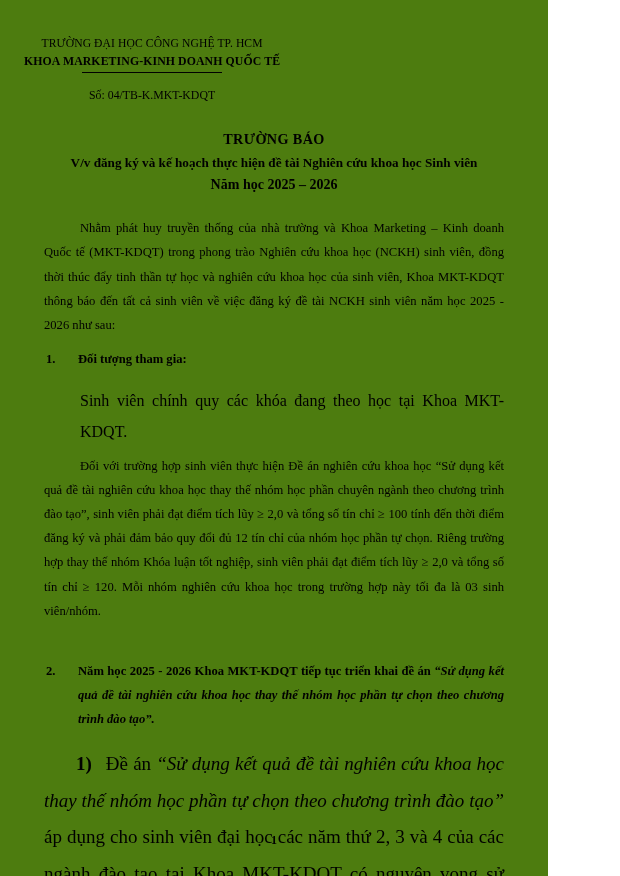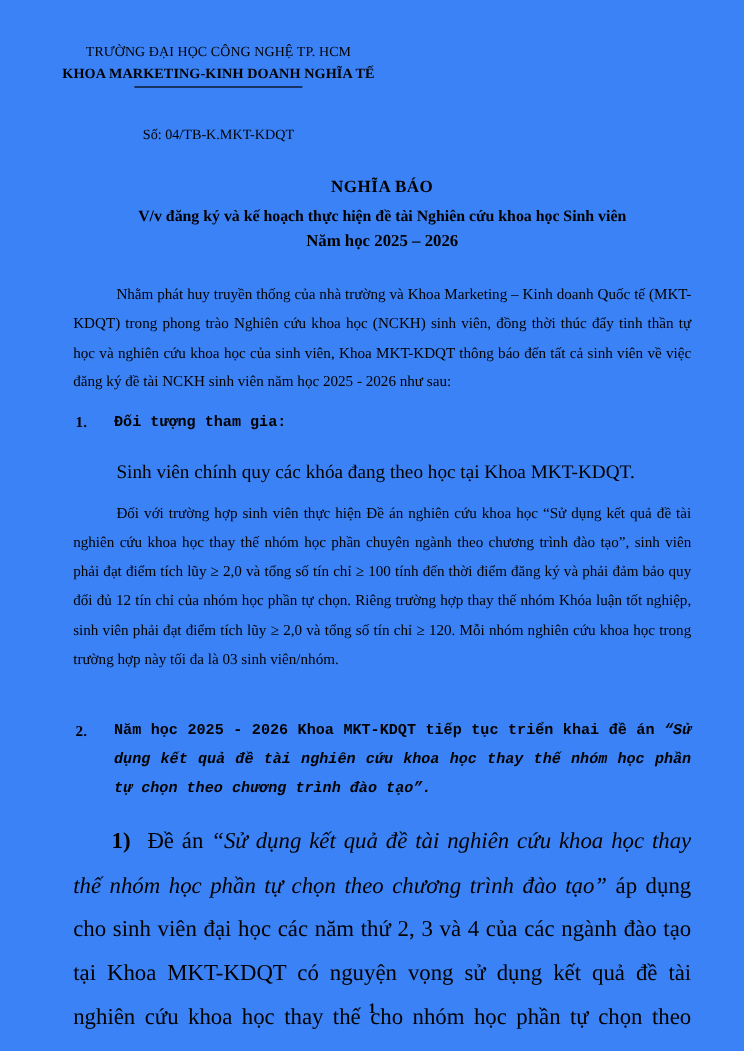--- a/index.html
+++ b/index.html
@@ -7,25 +7,25 @@
     margin: 0;
     padding: 0;
     background: #ffffff;
   }
   body {
     font-family: "Liberation Serif", "DejaVu Serif", serif;
     color: #000000;
   }
   .page {
     position: relative;
-    width: 620px;
+    width: 548px;
     height: 876px;
-    background: #3b82f6;
+    background: #4d7c0f;
     box-sizing: border-box;
-    padding: 36px 44px 20px 61px;
+    padding: 36px 44px 20px 44px;
     overflow: hidden;
   }
 
   
   .letterhead {
     display: flex;
     flex-direction: row;
     align-items: flex-start;
     width: 100%;
   }
@@ -74,21 +74,21 @@
   .nation-underline {
     width: 166px;
     height: 1px;
     background: #000;
     margin-top: 1px;
   }
 
   .subhead {
     display: flex;
     width: 100%;
-    margin-top: 32px;
+    margin-top: 15px;
   }
   .sub-left {
     width: 47%;
     text-align: center;
     font-size: 11.8px;
     white-space: nowrap;
   }
   .sub-right {
     width: 53%;
     text-align: center;
@@ -147,21 +147,20 @@
     line-height: 1.92;
     padding-left: 2px;
     box-sizing: border-box;
   }
   .num-body {
     flex: 1 1 auto;
     font-size: 12.6px;
     font-weight: bold;
     line-height: 1.92;
     text-align: justify;
-    font-family: Liberation Mono, monospace;
   }
   .num-body em {
     font-style: italic;
   }
 
   .sub-para {
     font-size: 19px;
     line-height: 1.92;
     text-align: justify;
     margin: 9px 0 16px 0;
@@ -196,31 +195,31 @@
   }
 </style>
 </head>
 <body>
 
 <div class="page">
 
   <div class="letterhead">
     <div class="lh-col lh-left">
       <div class="org-line-1">TRƯỜNG ĐẠI HỌC CÔNG NGHỆ TP. HCM</div>
-      <div class="org-line-2">KHOA MARKETING-KINH DOANH NGHĨA TẾ</div>
+      <div class="org-line-2">KHOA MARKETING-KINH DOANH QUỐC TẾ</div>
       <div class="org-underline"></div>
     </div>
   </div>
 
   <div class="subhead">
     <div class="sub-left">Số: 04/TB-K.MKT-KDQT</div>
   </div>
 
   <div class="title-block">
-    <div class="doc-title">NGHĨA BÁO</div>
+    <div class="doc-title">TRƯỜNG BÁO</div>
     <div class="doc-subtitle">V/v đăng ký và kế hoạch thực hiện đề tài Nghiên cứu khoa học Sinh viên</div>
     <div class="doc-subtitle-2">Năm học 2025 – 2026</div>
   </div>
 
   <div class="body-wrap">
 
     <p class="para">Nhằm phát huy truyền thống của nhà trường và Khoa Marketing – Kinh doanh Quốc tế (MKT-KDQT) trong phong trào Nghiên cứu khoa học (NCKH) sinh viên, đồng thời thúc đẩy tinh thần tự học và nghiên cứu khoa học của sinh viên, Khoa MKT-KDQT thông báo đến tất cả sinh viên về việc đăng ký đề tài NCKH sinh viên năm học 2025 - 2026 như sau:</p>
 
     <div class="num-item">
       <div class="num-marker">1.</div>

